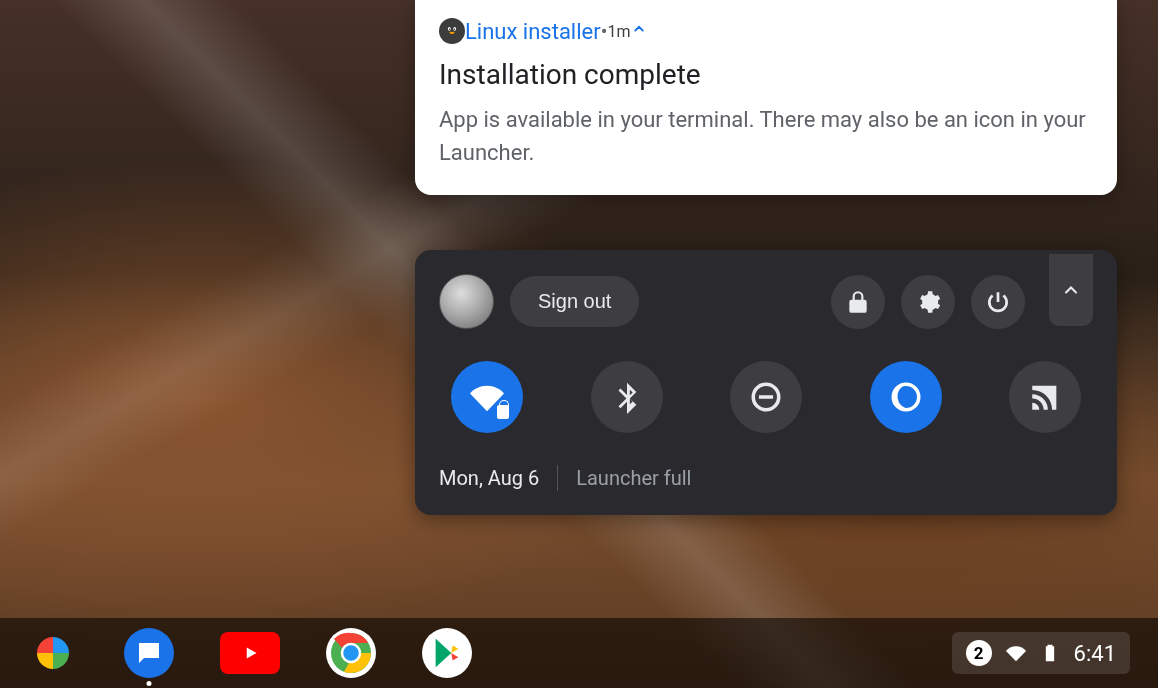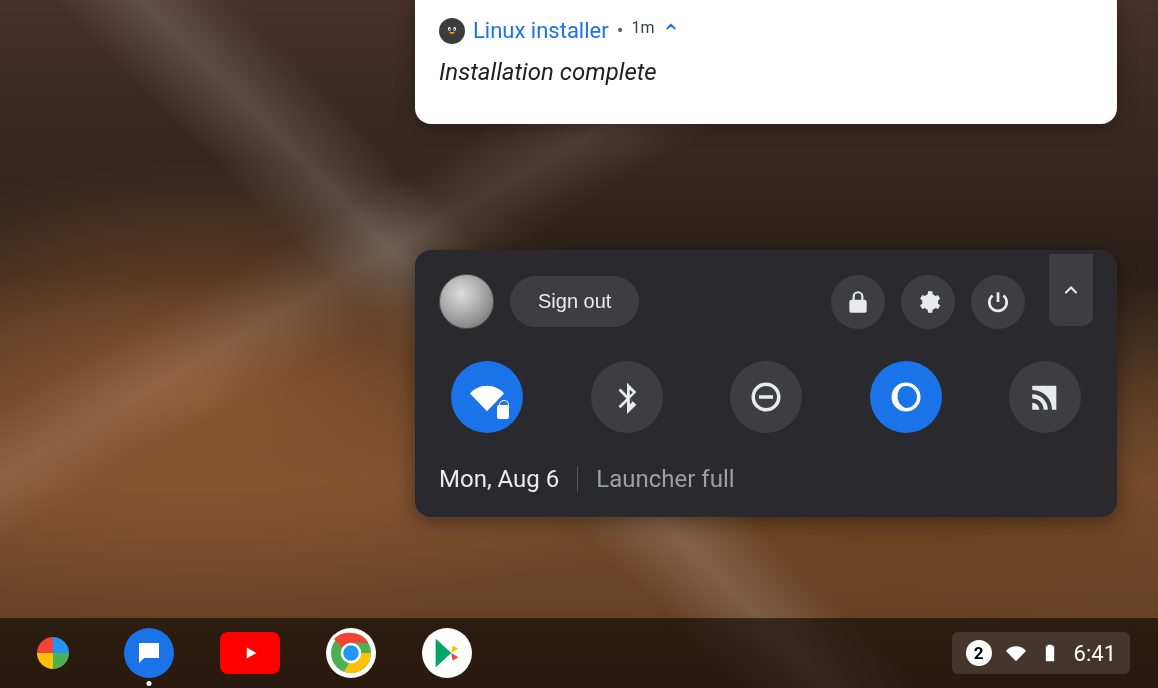--- a/index.html
+++ b/index.html
@@ -33,22 +33,22 @@
   top: 0;
   left: 415px;
   width: 702px;
   background: #fff;
   border-radius: 0 0 16px 16px;
   box-shadow: 0 4px 20px rgba(0,0,0,0.3);
   padding: 18px 24px 26px 24px;
 }
 .notif-header {
   display: flex;
-  align-items: flex-start;
-  gap: 8px;
+  align-items: center;
+  gap: 0;
   margin-bottom: 14px;
 }
 .notif-app-icon {
   width: 26px;
   height: 26px;
   border-radius: 50%;
   background: #3c3c3c;
   display: flex;
   align-items: center;
   justify-content: center;
@@ -56,24 +56,23 @@
   color: #fff;
 }
 .notif-app-name {
   color: #1a73e8;
   font-size: 22px;
 }
 .notif-time-sep { color: #5f6368; font-size: 20px; }
 .notif-time { color: #3c4043; font-size: 16px; }
 .notif-chevron { color: #1a73e8; }
 .notif-title {
-  font-size: 24px;
+  font-size: 28px;
   color: #202124;
   margin-bottom: 12px;
-  font-style: italic;
 }
 .notif-body {
   font-size: 22px;
   color: #5f6368;
   line-height: 1.5;
 }
 
 .qs-panel {
   position: absolute;
   top: 250px;
@@ -176,21 +175,21 @@
   border: 1.5px solid #fff;
   border-bottom: none;
   border-radius: 6px 6px 0 0;
 }
 
 .qs-status {
   display: flex;
   align-items: center;
   gap: 18px;
   padding: 12px 24px 24px 24px;
-  font-size: 24px;
+  font-size: 20px;
 }
 .qs-date { color: #e8eaed; }
 .qs-sep { width: 1px; height: 26px; background: #555; }
 .qs-battery { color: #9aa0a6; }
 
 .shelf {
   position: absolute;
   bottom: 0;
   left: 0;
   right: 0;
@@ -279,20 +278,21 @@
     <span class="notif-app-name">Linux installer</span>
     <span class="notif-time-sep">•</span>
     <span class="notif-time">1m</span>
     <span class="notif-chevron">
       <svg width="18" height="18" viewBox="0 0 24 24">
           <path d="M7 14l5-5 5 5" stroke="#1a73e8" stroke-width="2.5" fill="none" stroke-linecap="round"></path>
         </svg>
     </span>
   </div>
   <div class="notif-title">Installation complete</div>
+  <div class="notif-body">App is available in your terminal. There may also be an icon in your Launcher.</div>
 </div>
 
 <div class="qs-panel">
   <div class="qs-top">
     <div class="avatar"></div>
     <button class="signout-btn">Sign out</button>
     <div class="qs-top-spacer"></div>
     <button class="icon-btn">
       <svg viewBox="0 0 24 24">
           <path fill="currentColor" d="M12 2a5 5 0 00-5 5v3H6a2 2 0 00-2 2v8a2 2 0 002 2h12a2 2 0 002-2v-8a2 2 0 00-2-2h-1V7a5 5 0 00-5-5zm-3 5a3 3 0 016 0v3H9V7z"></path>

